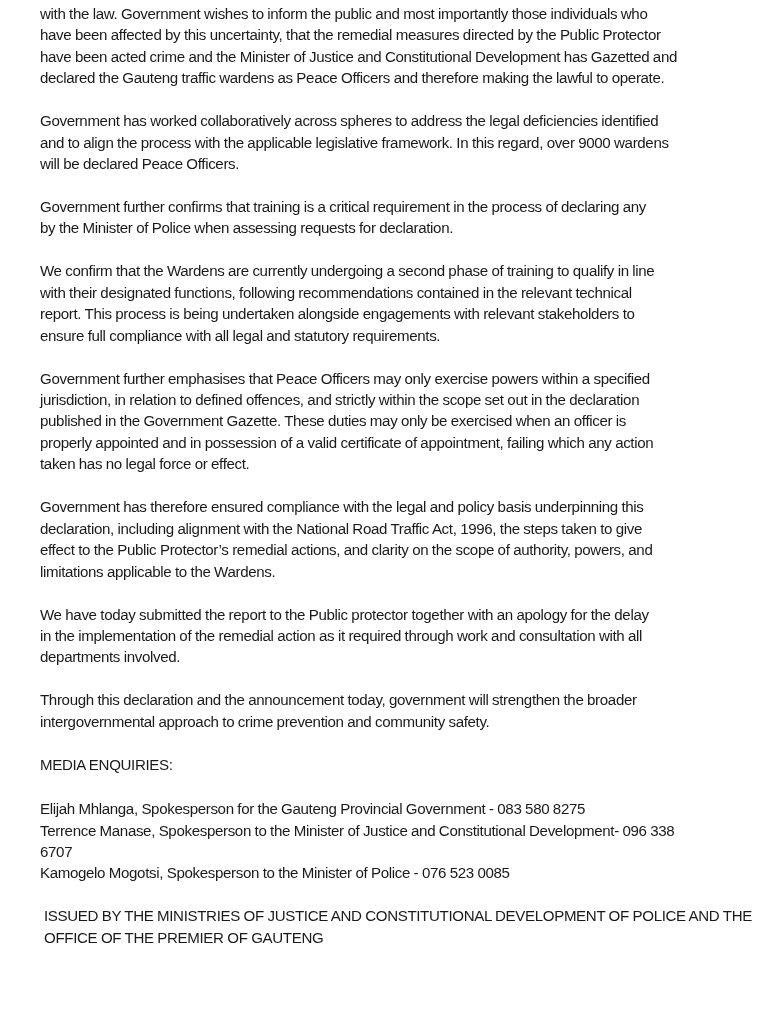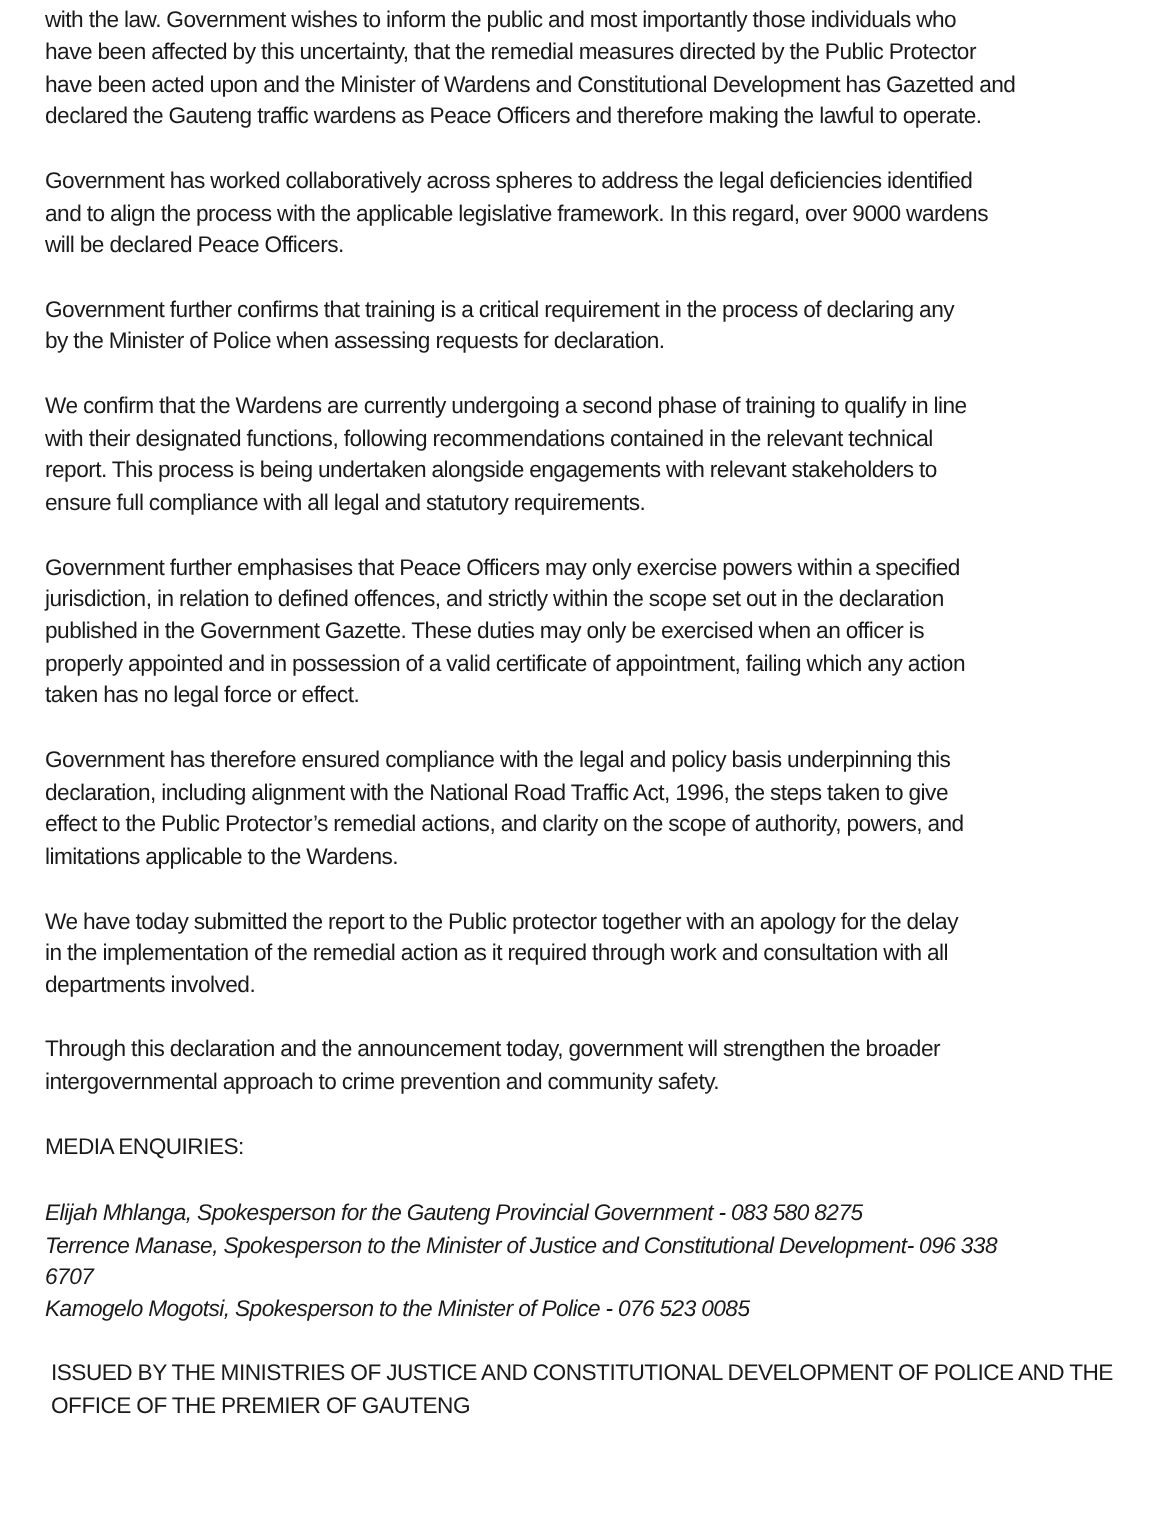--- a/index.html
+++ b/index.html
@@ -9,21 +9,21 @@
     }
     body {
       width: 774px;
       height: 1024px;
       overflow: hidden;
       position: relative;
       color: #1a1a1a;
     }
     .page {
       position: absolute;
-      left: 30px;
+      left: 40px;
       top: 3px;
       width: 730px;
       font-family: "Liberation Sans Narrow", "Liberation Sans", sans-serif;
       font-size: 15.1px;
       line-height: 21.4px;
       letter-spacing: -0.35px;
       word-spacing: -0.2px;
     }
     .para {
       margin: 0 0 21.6px 0;
@@ -36,36 +36,35 @@
     .heading {
       font-weight: normal;
       margin: 0 0 23px 0;
     }
     .contacts {
       margin: 0 0 21.6px 0;
     }
     .contact {
       display: block;
       white-space: nowrap;
-      font-style: italic;
     }
     .issued {
       font-weight: normal;
       margin: 4px;
     }
   </style>
 </head>
 <body>
 
 <div class="page">
 
   <p class="para">
     <span class="line">with the law. Government wishes to inform the public and most importantly those individuals who</span>
     <span class="line">have been affected by this uncertainty, that the remedial measures directed by the Public Protector</span>
-    <span class="line">have been acted upon and the Minister of Wardens and Constitutional Development has Gazetted and</span>
+    <span class="line">have been acted crime and the Minister of Justice and Constitutional Development has Gazetted and</span>
     <span class="line">declared the Gauteng traffic wardens as Peace Officers and therefore making the lawful to operate.</span>
   </p>
 
   <p class="para">
     <span class="line">Government has worked collaboratively across spheres to address the legal deficiencies identified</span>
     <span class="line">and to align the process with the applicable legislative framework. In this regard, over 9000 wardens</span>
     <span class="line">will be declared Peace Officers.</span>
   </p>
 
   <p class="para">

